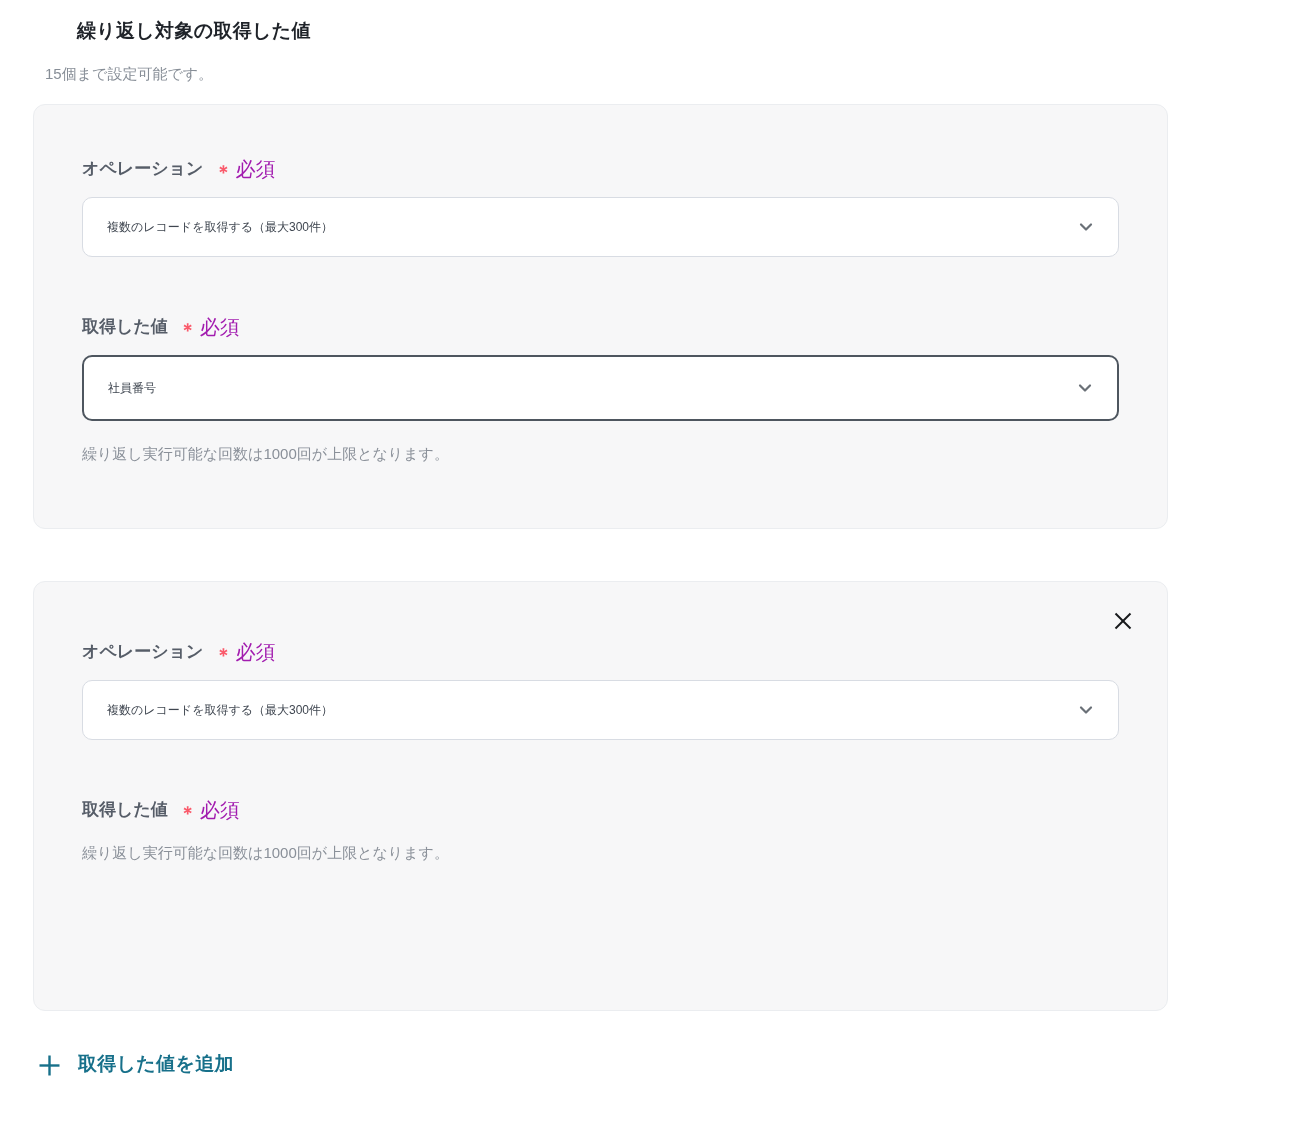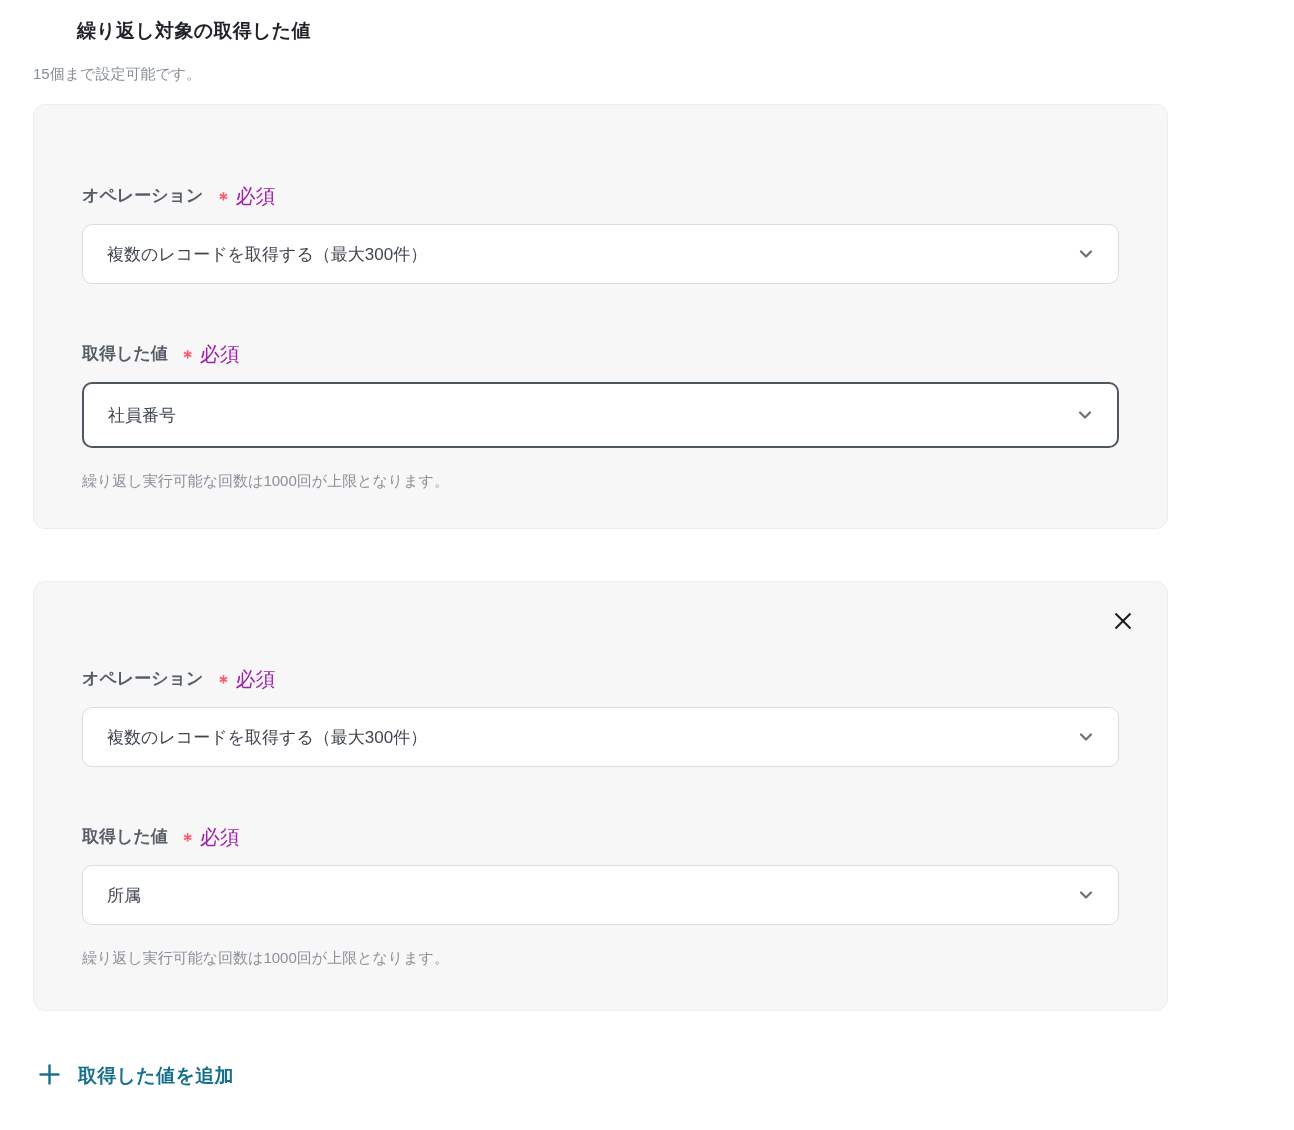--- a/index.html
+++ b/index.html
@@ -1,49 +1,49 @@
 <!DOCTYPE html>
 <html lang="ja"><head>
 <meta charset="utf-8">
 <style>
   * { margin:0; padding:0; box-sizing:border-box; }
   html,body { width:1294px; height:1130px; background:#ffffff;
     font-family:"Liberation Sans","DejaVu Sans",sans-serif; color:#23272e; }
   .page { position:relative; width:1294px; height:1130px; padding:20px 0 0 33px; }
 
   .page-title { font-size:19px; line-height:22px; font-weight:700; color:#1f2329; letter-spacing:.3px;margin-left:44px; }
-  .page-subtitle { margin-top:24px; font-size:15px; line-height:16px; color:#878e97; }
+  .page-subtitle { margin-top:24px; font-size:15px; line-height:16px; color:#878e97;margin-left:12px; }
 
   .card { position:relative; width:1135px; background:#f7f7f8;
     border:1px solid #ebedf0; border-radius:12px; padding:54px 48px 0 48px; }
   .card-first { margin-top:22px; height:425px; }
   .card-second { margin-top:52px; height:430px; padding-top:60px; }
 
   .field + .field { margin-top:60px; }
   .field-label { display:flex; align-items:center; font-size:17px; line-height:20px;
-    font-weight:700; color:#565d68;margin-top:27px; }
+    font-weight:700; color:#565d68; }
   .required-mark { color:#fa5a6b; font-size:18px; font-weight:700; margin-left:11px;
     position:relative; top:3px; }
   .required-text { color:#a21caf; font-size:20px; font-weight:400; margin-left:3px; }
 
   .select-box { position:relative; margin-top:18px; height:60px; width:100%;
     background:#ffffff; border:1px solid #d8dce3; border-radius:10px;
     display:flex; align-items:center; padding:0 60px 0 24px;
-    font-size:17px; color:#3f4650; cursor:pointer; }
+    font-size:12px; color:#3f4650; cursor:pointer; }
   .select-box.focused { border:2px solid #4e565f; height:66px; }
   .chevron { position:absolute; right:22px; top:50%; transform:translateY(-50%);
     width:20px; height:20px; display:flex; align-items:center; justify-content:center; }
 
   .helper-text { margin-top:24px; font-size:15px; line-height:18px; color:#8a9099; }
 
   .close-button { position:absolute; top:26px; right:31px; width:26px; height:26px;
     background:none; border:none; cursor:pointer; display:flex;
     align-items:center; justify-content:center; padding:0; }
 
-  .add-row { margin-top:52px; margin-left:5px; display:inline-flex; align-items:flex-start;
+  .add-row { margin-top:40px; margin-left:5px; display:inline-flex; align-items:flex-end;
     gap:17px; color:#17708a; cursor:pointer; background:none; border:none; }
   .add-label { font-size:19px; font-weight:700; color:#17708a; letter-spacing:.3px; }
   .plus-icon { width:23px; height:23px; display:flex; align-items:center; justify-content:center; }
 </style>
 </head>
 <body>
 
 <div class="page">
 
   <h1 class="page-title">繰り返し対象の取得した値</h1>
@@ -108,28 +108,20 @@
           </svg>
         </span>
       </div>
     </div>
     <div class="field">
       <div class="field-label">
         <span>取得した値</span>
         <span class="required-mark">＊</span>
         <span class="required-text">必須</span>
       </div>
-      <div class="select-box">
-        <span>所属</span>
-        <span class="chevron">
-          <svg width="18" height="18" viewBox="0 0 18 18" fill="none">
-            <polyline points="4,6.5 9,11.5 14,6.5" stroke="#6a7077" stroke-width="2.2" stroke-linecap="round" stroke-linejoin="round"></polyline>
-          </svg>
-        </span>
-      </div>
       <p class="helper-text">繰り返し実行可能な回数は1000回が上限となります。</p>
     </div>
   </section>
 
   
   <button class="add-row">
     <span class="plus-icon">
       <svg width="23" height="23" viewBox="0 0 23 23" fill="none">
         <line x1="11.5" y1="1.5" x2="11.5" y2="21.5" stroke="#17708a" stroke-width="2.4"></line>
         <line x1="1.5" y1="11.5" x2="21.5" y2="11.5" stroke="#17708a" stroke-width="2.4"></line>

